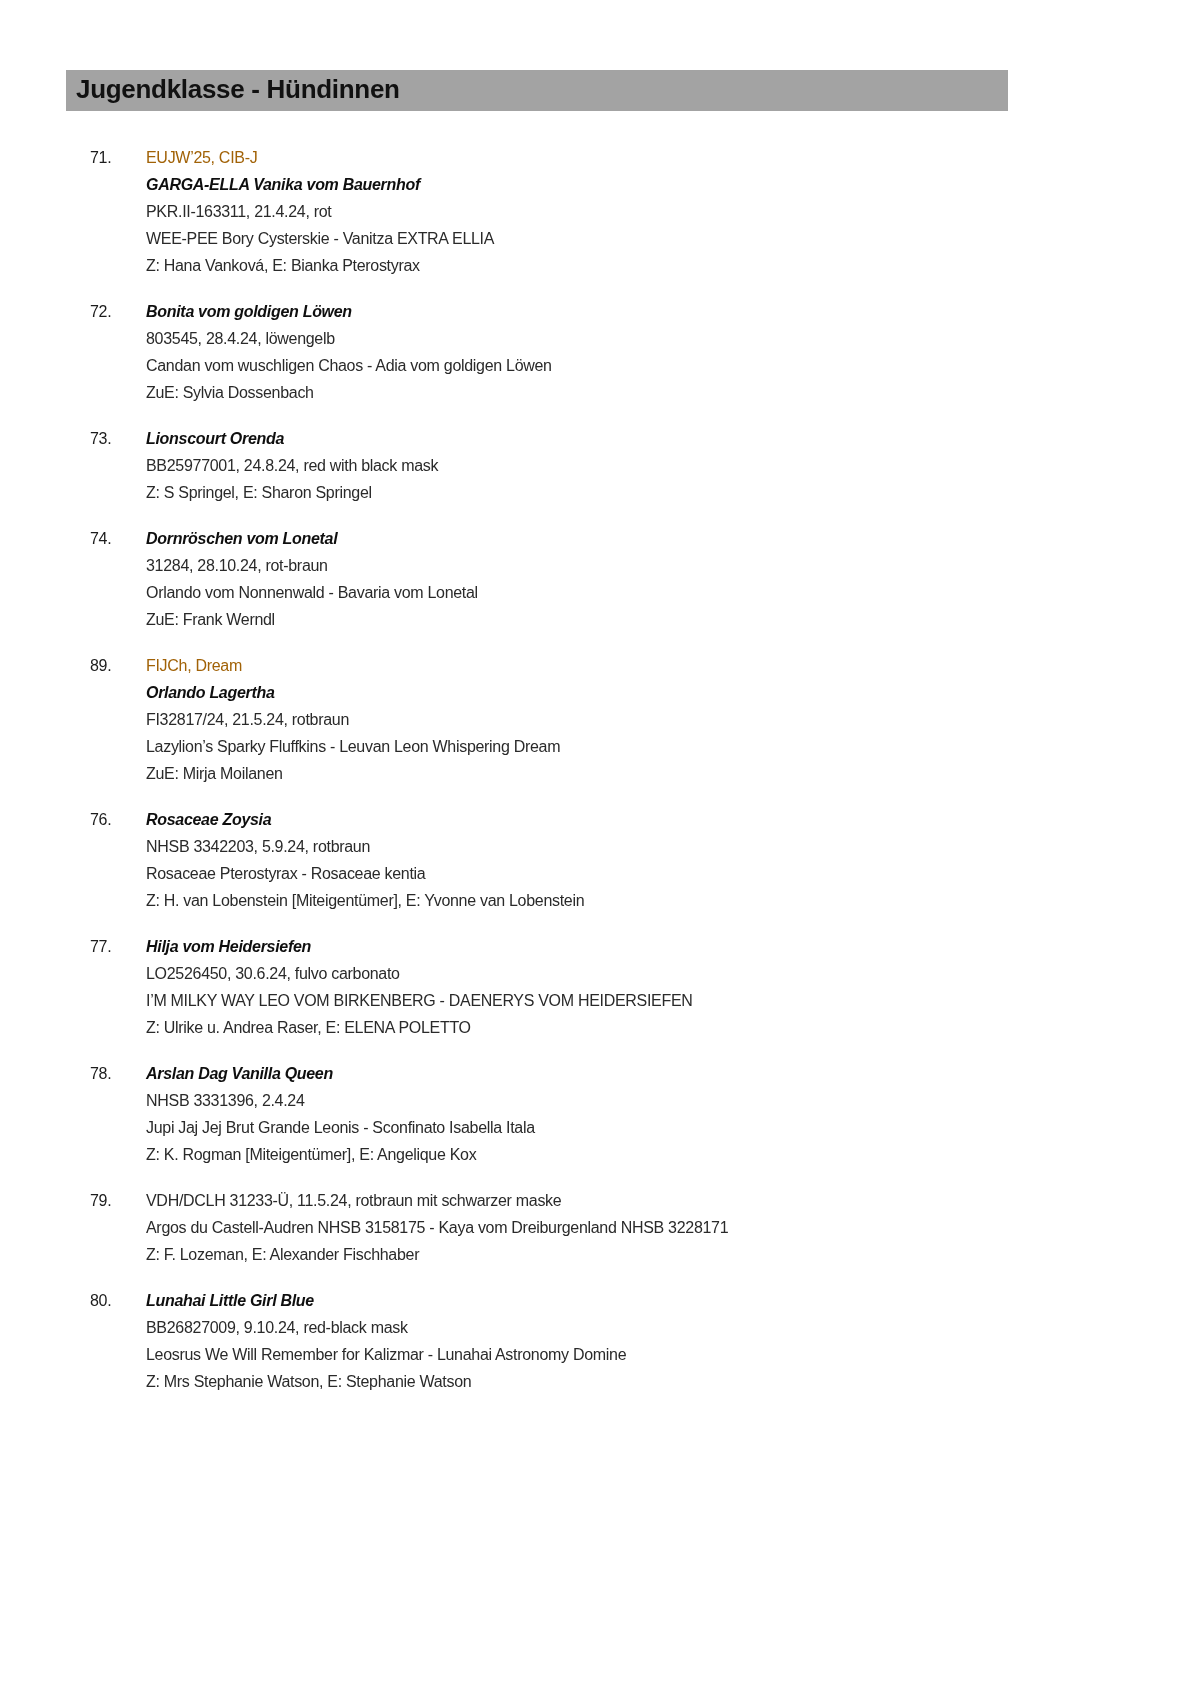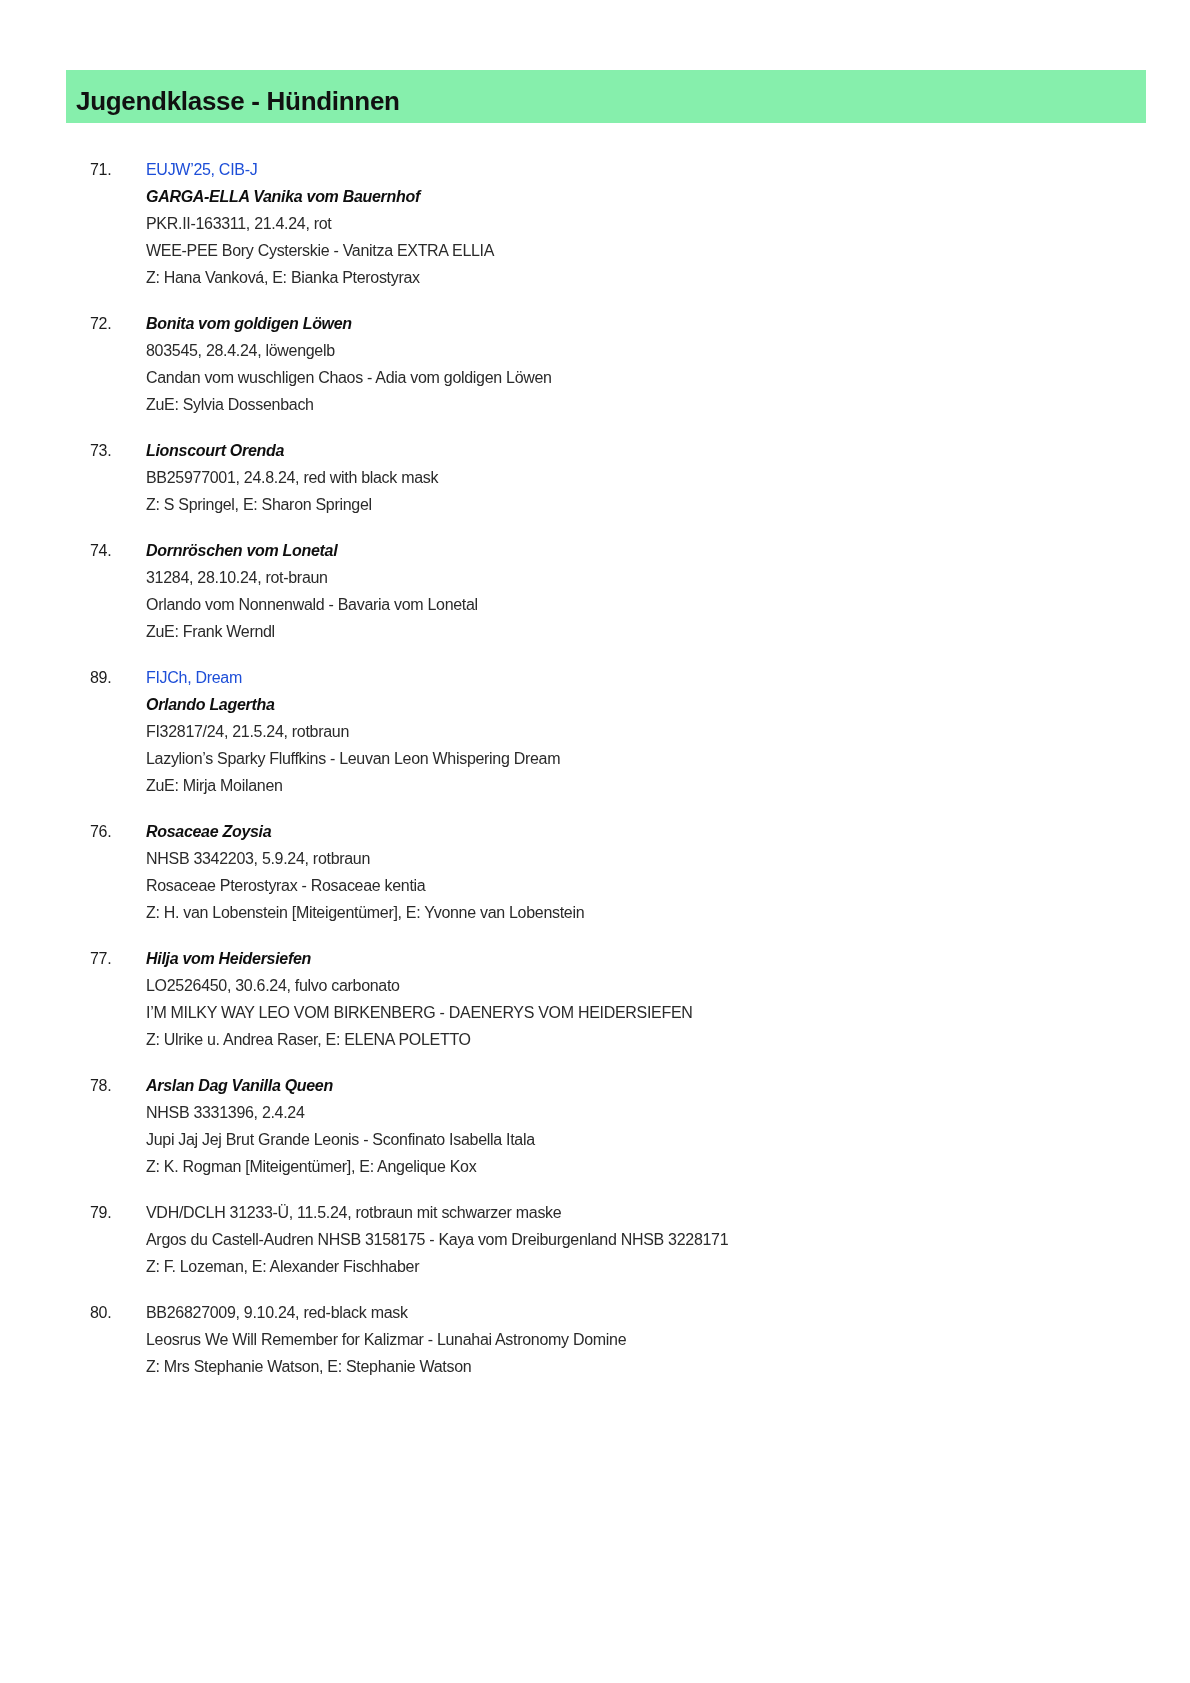--- a/index.html
+++ b/index.html
@@ -14,24 +14,24 @@
     color: #1c1c1c;
     -webkit-font-smoothing: antialiased;
   }
   .page {
     padding-top: 70px;
     padding-left: 66px;
     padding-right: 70px;
     box-sizing: border-box;
   }
   .section-header {
-    width: 1080px;
-    background: #86efac;
+    width: 942px;
+    background: #a3a3a3;
     box-sizing: border-box;
-    padding: 16px 10px 6px 10px;
+    padding: 4px 10px 6px 10px;
   }
   .section-title {
     font-size: 26px;
     font-weight: 700;
     color: #111111;
     letter-spacing: -0.3px;
   }
   .entries {
     margin-top: 33px;
     padding-left: 24px;
@@ -49,21 +49,21 @@
   .entry-number {
     width: 56px;
     flex: 0 0 56px;
     color: #1c1c1c;
   }
   .entry-body {
     flex: 1 1 auto;
     min-width: 0;
   }
   .entry-titles {
-    color: #1d4ed8;
+    color: #a16207;
     font-weight: 400;
   }
   .entry-name {
     font-weight: 700;
     font-style: italic;
     color: #0f0f0f;
   }
   .entry-details,
   .entry-parents,
   .entry-breeder {
@@ -172,19 +172,20 @@
       <div class="entry-details">VDH/DCLH 31233-Ü, 11.5.24, rotbraun mit schwarzer maske</div>
       <div class="entry-parents">Argos du Castell-Audren NHSB 3158175 - Kaya vom Dreiburgenland NHSB 3228171</div>
       <div class="entry-breeder">Z: F. Lozeman, E: Alexander Fischhaber</div>
     </div>
   </div>
 
   <div class="entry">
     <div class="entry-number">80.</div>
     <div class="entry-body">
 
+      <div class="entry-name">Lunahai Little Girl Blue</div>
       <div class="entry-details">BB26827009, 9.10.24, red-black mask</div>
       <div class="entry-parents">Leosrus We Will Remember for Kalizmar - Lunahai Astronomy Domine</div>
       <div class="entry-breeder">Z: Mrs Stephanie Watson, E: Stephanie Watson</div>
     </div>
   </div>
 </div>
 </div>
 
 </body></html>

